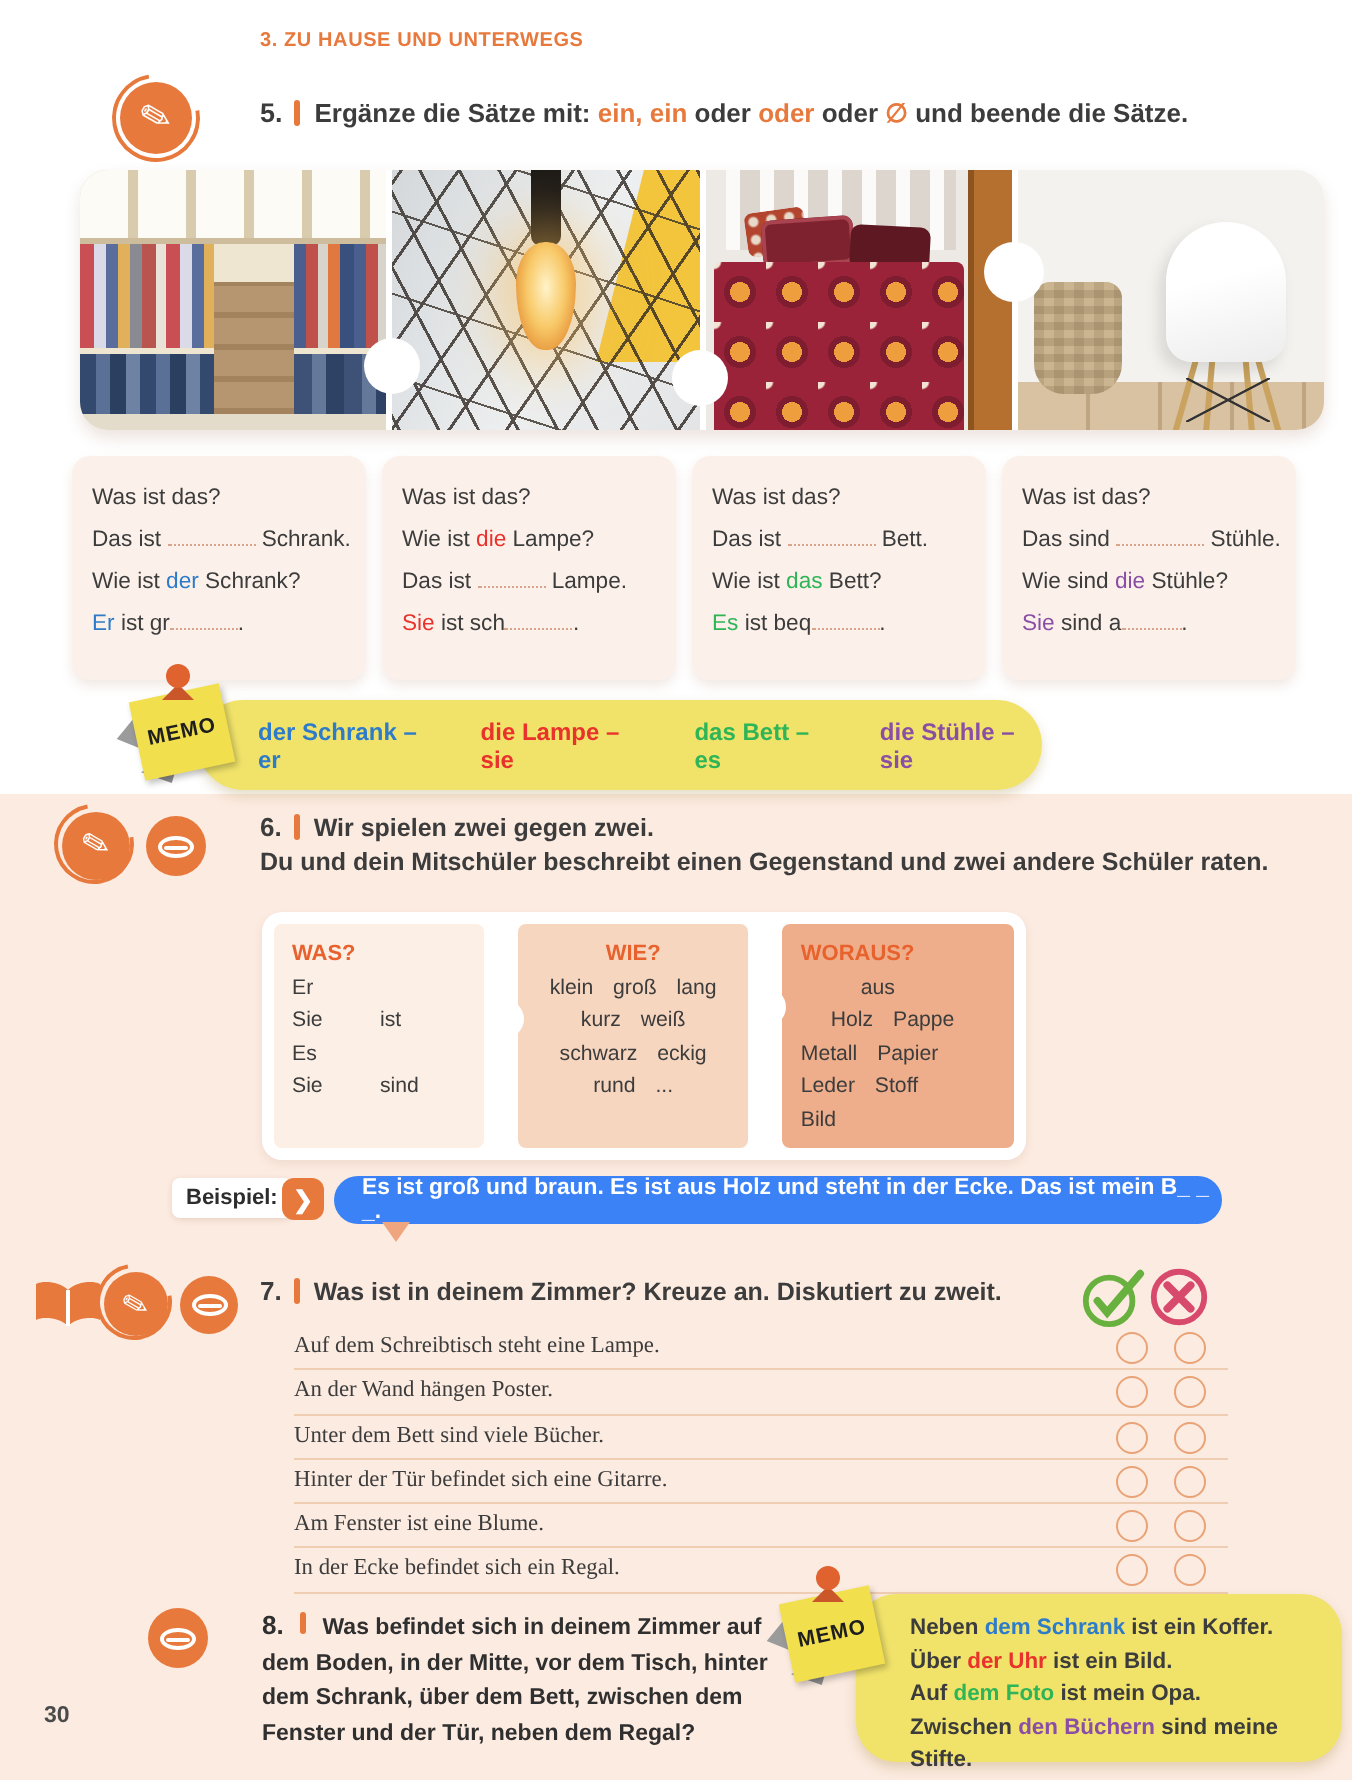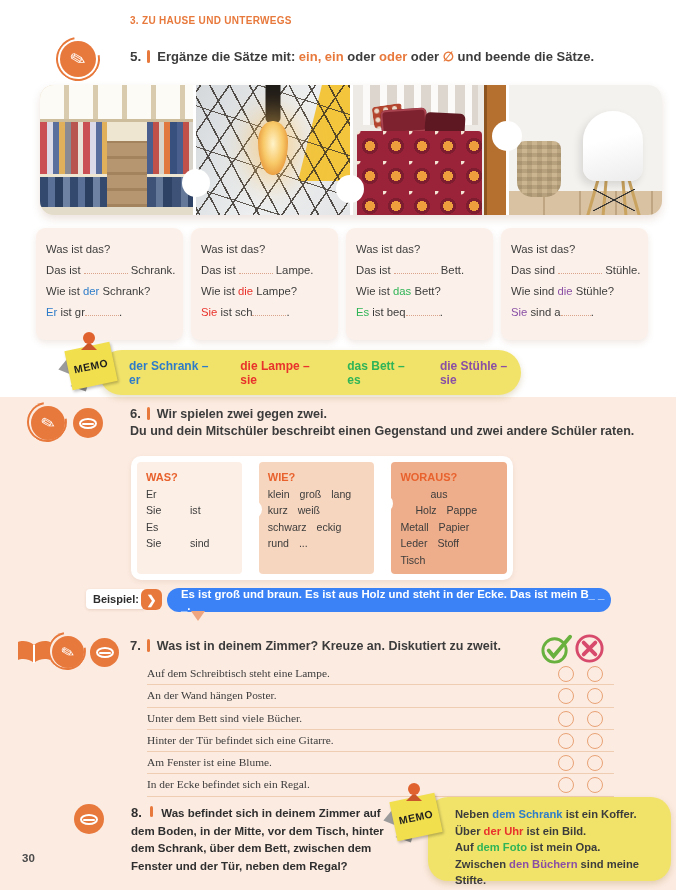--- a/index.html
+++ b/index.html
@@ -95,21 +95,21 @@
   .memo-tri1 { position:absolute; left:2px; top:22px; width:0; height:0; border-top:12px solid transparent; border-bottom:10px solid transparent; border-right:15px solid #9b9b9b; transform:rotate(-12deg); }
   .memo-tri2 { position:absolute; left:16px; bottom:4px; width:0; height:0; border-left:11px solid transparent; border-right:12px solid transparent; border-top:12px solid #8f8f8f; transform:rotate(-28deg); }
   .memo-note { position:absolute; left:12px; top:12px; width:46px; height:40px; background:#f2df4e; transform:rotate(-12deg); box-shadow:1px 2px 3px rgba(0,0,0,.25); display:flex; align-items:center; justify-content:center; font-size:10.5px; font-weight:bold; color:#1e1e1e; letter-spacing:.5px; }
   .memo-pin-head { position:absolute; left:27px; top:-2px; width:12px; height:12px; background:#e0622e; border-radius:50%; }
   .memo-pin-base { position:absolute; left:25px; top:8px; width:0; height:0; border-left:8px solid transparent; border-right:8px solid transparent; border-bottom:8px solid #c9572a; }
 
   
   .puzzle { position:absolute; left:131px; top:456px; width:382px; height:124px; background:#fff; border-radius:10px; padding:6px; display:flex; gap:17px; box-shadow:0 2px 5px rgba(160,110,80,.12); }
   .pz-col { position:relative; border-radius:4px; padding:7px 9px; font-size:10.6px; line-height:16.5px; }
   .pz-was { width:114px; background:#fcefe6; }
-  .pz-wie { width:126px; background:#f7d6bf; }
+  .pz-wie { width:126px; background:#f7d6bf;text-align:center; }
   .pz-woraus { width:126px; background:#efae8b; }
   .pz-head { color:#e8622e; font-weight:bold; font-size:11px; }
   .pz-p { display:inline-block; width:44px; }
   .wie-line { word-spacing:7px; }
   .ind1 { padding-left:30px; } .ind2 { padding-left:15px; }
   .pz-knob { position:absolute; width:19px; height:19px; background:#fff; border-radius:50%; top:44px; z-index:3; }
 
   
   .beispiel-label { position:absolute; left:86px; top:589px; background:#fff; border-radius:4px; padding:4px 7px; font-size:11px; font-weight:bold; color:#2d2d2d; box-shadow:0 1px 3px rgba(160,110,80,.2); }
   .beispiel-arrow { position:absolute; left:141px; top:589px; width:21px; height:21px; background:#e8793c; border-radius:6px; color:#fff; font-size:12px; font-weight:bold; display:flex; align-items:center; justify-content:center; }
@@ -191,22 +191,22 @@
 
   <div class="cards-row">
     <div class="card">
       <div class="cline">Was ist das?</div>
       <div class="cline"><span>Das ist</span> <span class="blank w44"></span> <span>Schrank.</span></div>
       <div class="cline"><span>Wie ist</span> <span class="c-blue">der</span> <span>Schrank?</span></div>
       <div class="cline"><span class="c-blue">Er</span> <span>ist gr</span><span class="blank w34"></span><span>.</span></div>
     </div>
     <div class="card">
       <div class="cline">Was ist das?</div>
+      <div class="cline"><span>Wie ist</span> <span class="c-red">die</span> <span>Lampe?</span></div>
       <div class="cline"><span>Das ist</span> <span class="blank w34"></span> <span>Lampe.</span></div>
-      <div class="cline"><span>Wie ist</span> <span class="c-red">die</span> <span>Lampe?</span></div>
       <div class="cline"><span class="c-red">Sie</span> <span>ist sch</span><span class="blank w34"></span><span>.</span></div>
     </div>
     <div class="card">
       <div class="cline">Was ist das?</div>
       <div class="cline"><span>Das ist</span> <span class="blank w44"></span> <span>Bett.</span></div>
       <div class="cline"><span>Wie ist</span> <span class="c-green">das</span> <span>Bett?</span></div>
       <div class="cline"><span class="c-green">Es</span> <span>ist beq</span><span class="blank w34"></span><span>.</span></div>
     </div>
     <div class="card">
       <div class="cline">Was ist das?</div>
@@ -262,21 +262,21 @@
       <div class="wie-line">kurz weiß</div>
       <div class="wie-line">schwarz eckig</div>
       <div class="wie-line">rund ...</div>
     </div>
     <div class="pz-col pz-woraus">
       <div class="pz-head">WORAUS?</div>
       <div class="ind1 wie-line">aus</div>
       <div class="ind2 wie-line">Holz Pappe</div>
       <div class="wie-line">Metall Papier</div>
       <div class="wie-line">Leder Stoff</div>
-      <div class="wie-line">Tisch</div>
+      <div class="wie-line">Bild</div>
     </div>
     <div class="pz-knob" style="left:112px;"></div>
     <div class="pz-knob" style="left:243px; top:38px;"></div>
   </div>
 
   <div class="beispiel-label">Beispiel:</div>
   <div class="beispiel-arrow">❯</div>
   <div class="beispiel-bubble">Es ist groß und braun. Es ist aus Holz und steht in der Ecke. Das ist mein B_ _ _.</div>
 
   <svg style="position:absolute; left:16px; top:640px;" width="36" height="24" viewBox="0 0 36 24">

